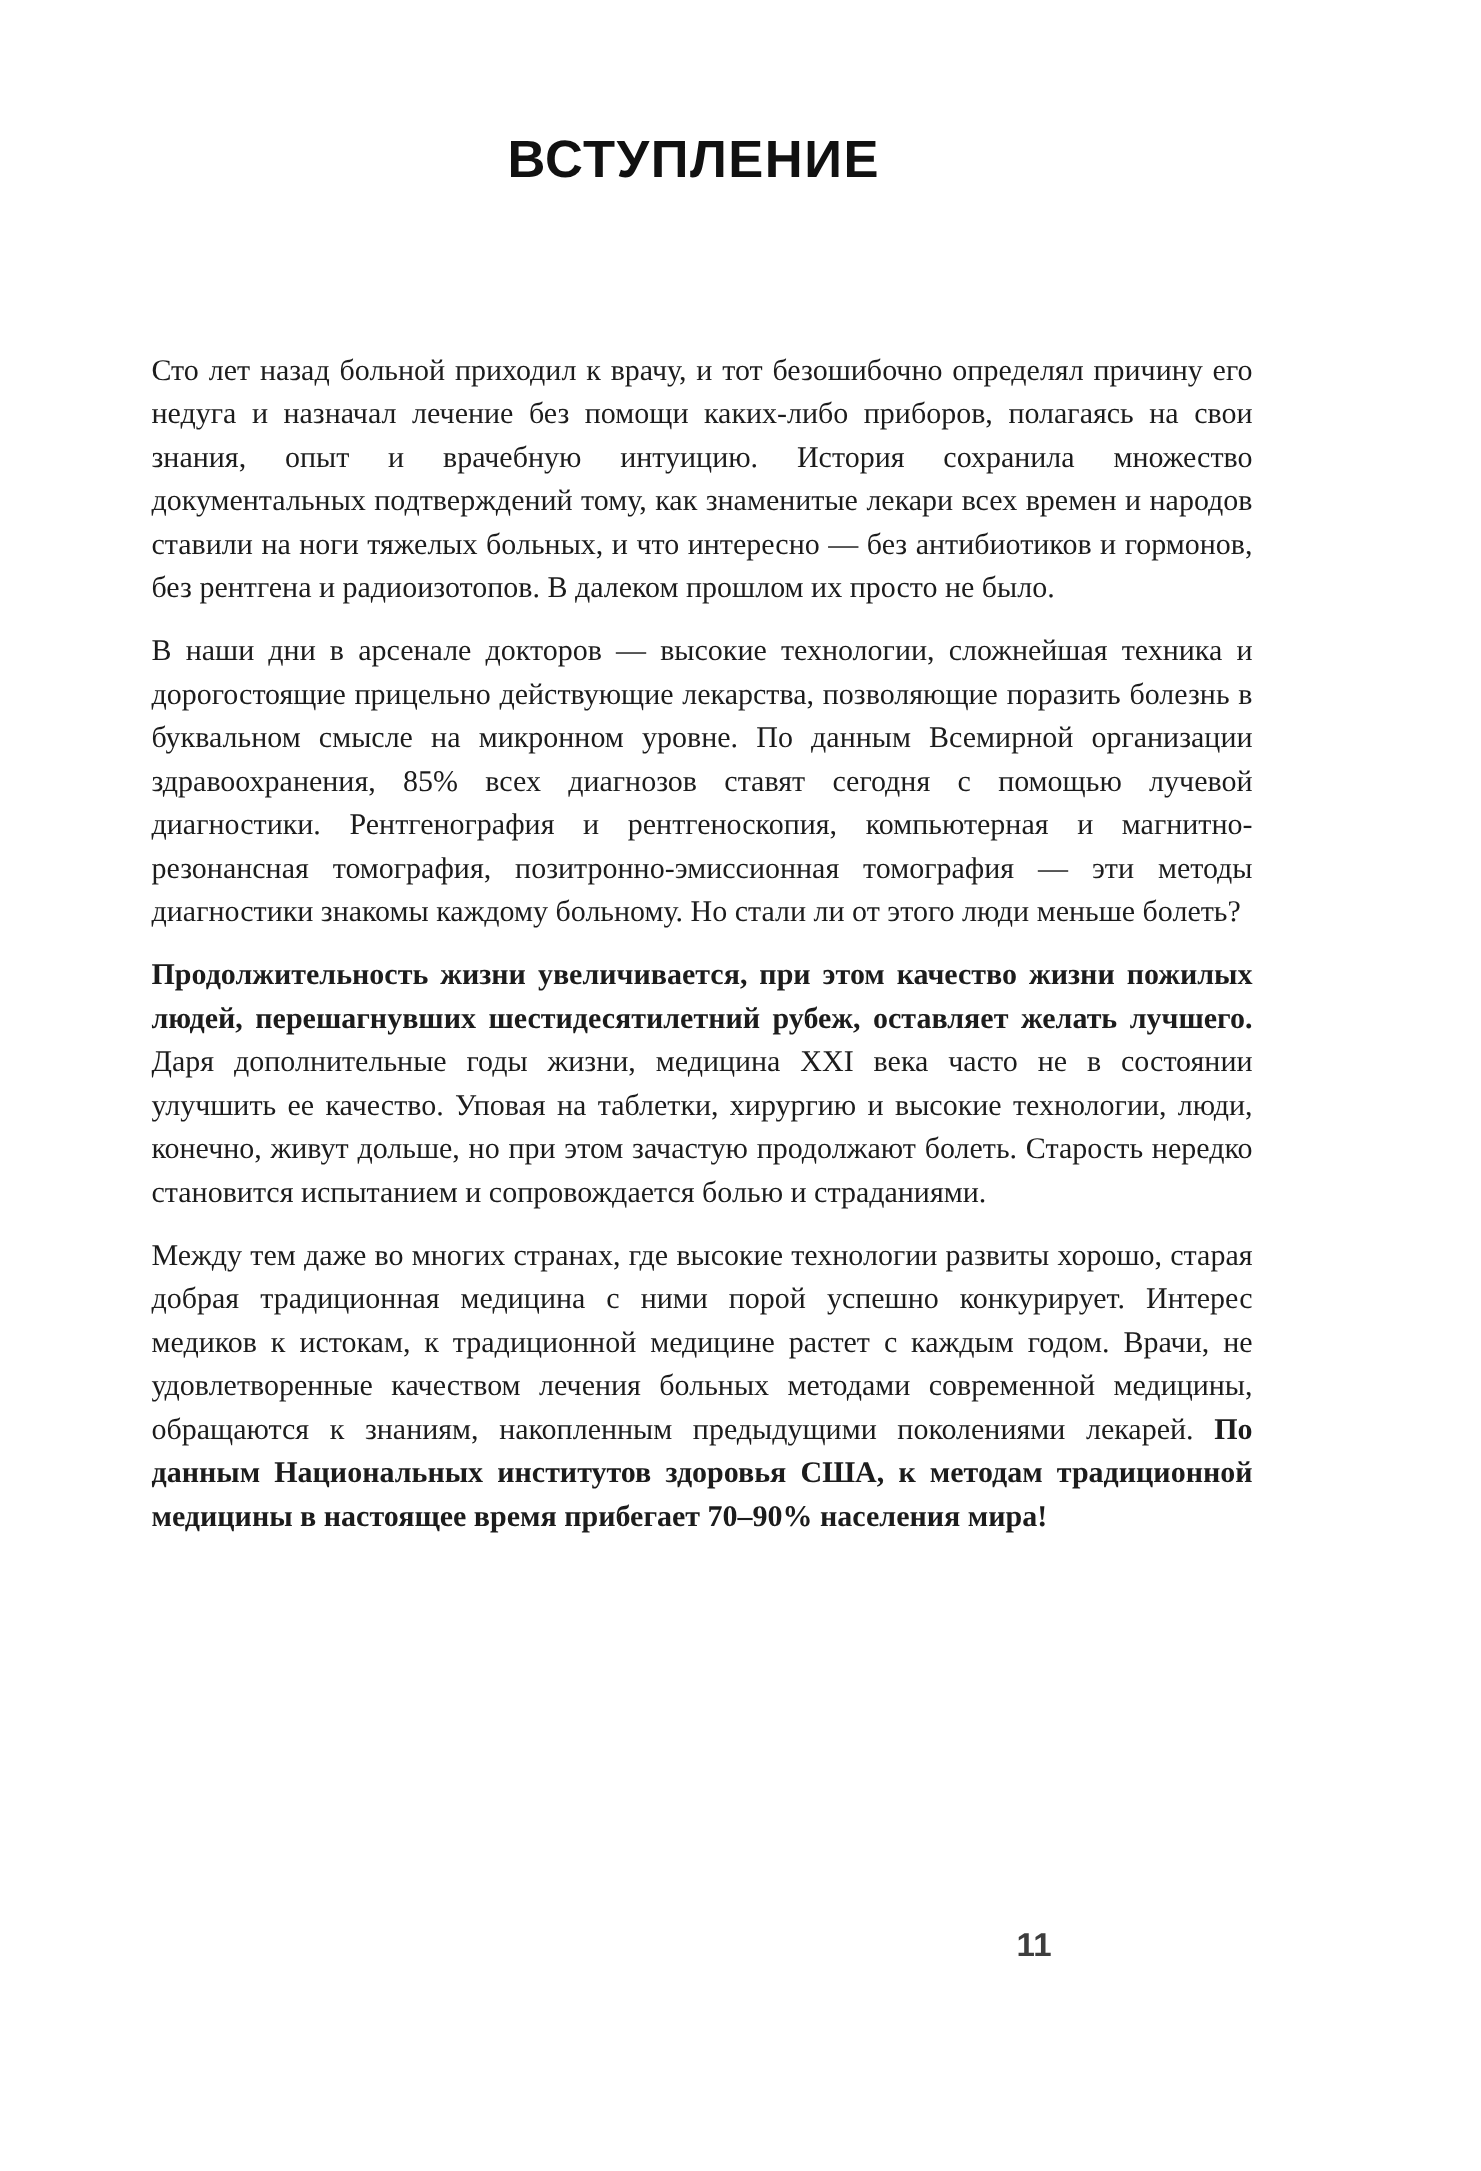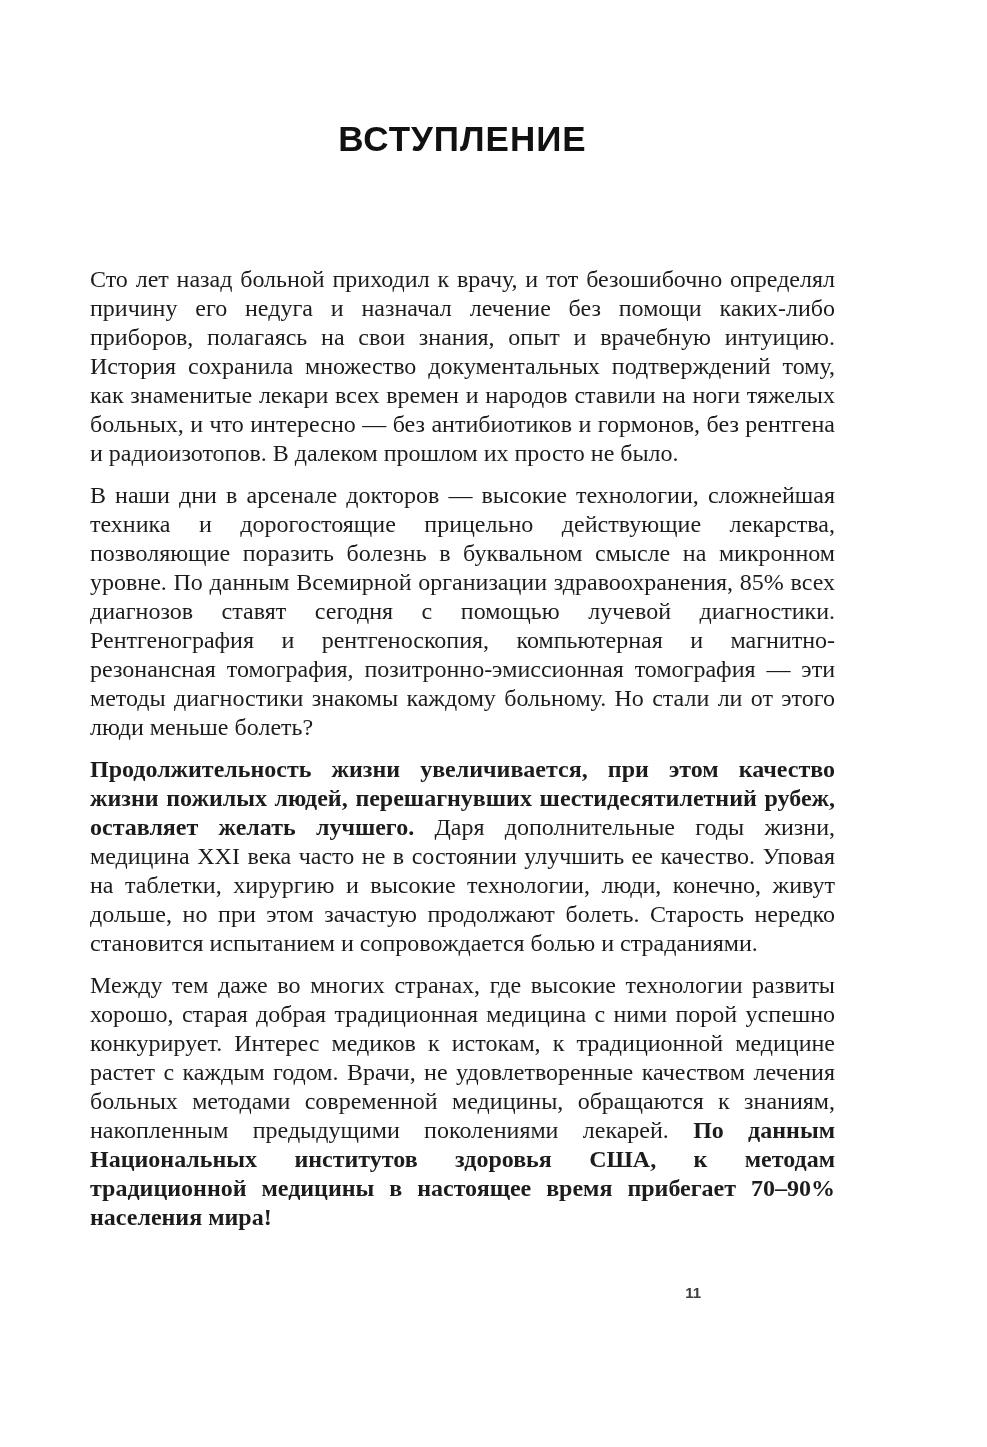--- a/index.html
+++ b/index.html
@@ -13,54 +13,54 @@
     position: relative;
     font-family: "Liberation Serif", serif;
     color: #1c1c1c;
     overflow: hidden;
   }
   .page {
     position: relative;
     width: 800px;
     height: 1447px;
     box-sizing: border-box;
-    padding-top: 119px;
+    padding-top: 87px;
   }
   .chapter-title {
     width: 745px;
     margin: 0 0 106px 90px;
     text-align: center;
     font-family: "Liberation Sans", sans-serif;
     font-weight: bold;
     font-size: 35px;
     letter-spacing: 1px;
     color: #111111;
   }
   .content {
     width: 745px;
     margin-left: 90px;
   }
   .content p {
-    margin: 0 0 13px 0;
-    font-size: 24px;
+    margin: 0 0 13px 11px;
+    font-size: 20px;
     line-height: 29px;
     text-align: justify;
     color: #1c1c1c;
     font-family: Liberation Serif, serif;
   }
   .content p span.bold {
     font-weight: bold;
   }
   .page-number {
     position: absolute;
     top: 1284px;
     right: 99px;
     font-family: "Liberation Sans", sans-serif;
     font-weight: bold;
-    font-size: 15px;
+    font-size: 22px;
     color: #3d3d3d;
   }
 </style>
 </head>
 <body>
 
 <div class="page">
   <h1 class="chapter-title">ВСТУПЛЕНИЕ</h1>
 
   <div class="content">

